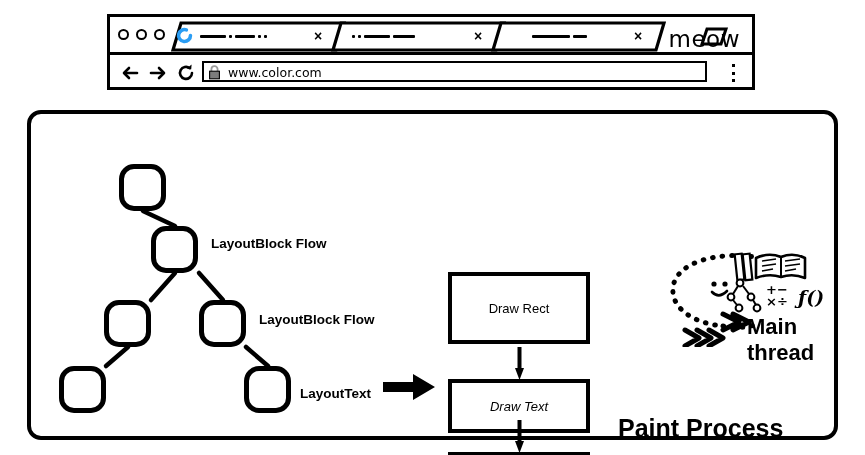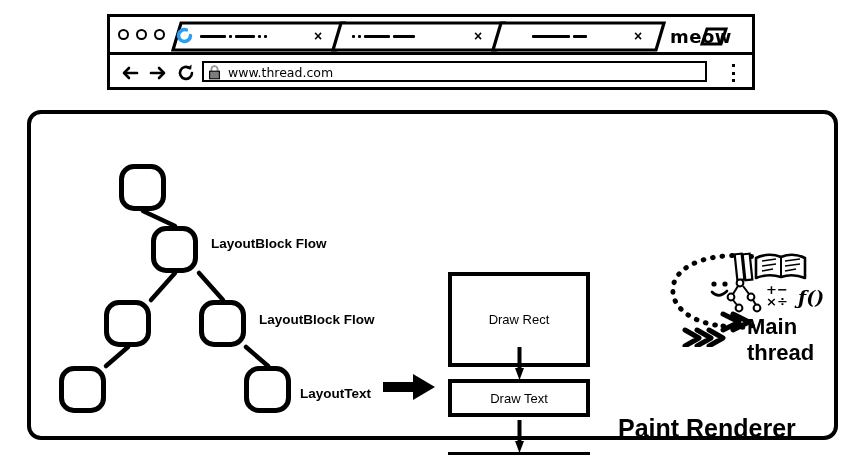--- a/index.html
+++ b/index.html
@@ -17,21 +17,21 @@
   .tab{position:absolute;top:4px;height:31px;box-sizing:border-box;}
   .tab .tab-shape{position:absolute;left:0;top:0;width:100%;height:100%;}
   .tab-title{position:absolute;left:38px;top:13px;height:4px;}
   .dashline{display:flex;align-items:center;gap:3px;}
   .dashline i{display:block;height:3px;background:#000;border-radius:1px;}
   .tab-close{position:absolute;top:7px;font-size:14px;font-weight:bold;line-height:16px;}
   .favicon{position:absolute;left:14px;top:6px;width:17px;height:17px;}
 
   #newtab-button{position:absolute;left:586px;top:9px;width:34px;height:21px;}
 
-  #brand-label{position:absolute;right:20px;top:9px;font-size:18px;font-weight:bold;
+  #brand-label{position:absolute;right:12px;top:9px;font-size:23px;font-weight:normal;
       letter-spacing:.5px;font-family:"DejaVu Sans",sans-serif;}
 
   #toolbar{position:absolute;left:0;top:38px;width:100%;height:35px;box-sizing:border-box;}
   .navbtn{position:absolute;top:8px;width:20px;height:20px;}
   #back-button{left:10px;}
   #forward-button{left:38px;}
   #reload-button{left:66px;}
   #url-bar{position:absolute;left:92px;top:6px;width:505px;height:21px;
       border:2.5px solid #000;box-sizing:border-box;background:#fff;}
   #lock-icon{position:absolute;left:4px;top:2px;width:13px;height:15px;}
@@ -53,22 +53,22 @@
       border-radius:15px;box-sizing:border-box;background:#fff;z-index:2;}
   .tree-label{position:absolute;font-size:13.5px;font-weight:600;white-space:nowrap;z-index:3;}
 
   
   #flow-arrow{position:absolute;left:352px;top:258px;width:52px;height:30px;}
 
   
   .precord{position:absolute;border:4px solid #000;box-sizing:border-box;background:#fff;
       text-align:center;font-size:13px;line-height:17px;font-weight:500;
       display:flex;flex-direction:column;justify-content:center;}
-  #paint-record-1{left:417px;top:158px;width:142px;height:95px;align-items:center;}
-  #paint-record-2{left:417px;top:265px;width:142px;height:38px;}
+  #paint-record-1{left:417px;top:158px;width:142px;height:72px;align-items:center;}
+  #paint-record-2{left:417px;top:265px;width:142px;height:54px;font-style:italic;}
   #paint-record-3{left:417px;top:338px;width:142px;height:76px;}
   .rec-arrow{position:absolute;left:484px;width:9px;}
   #record-arrow-1{top:233px;height:33px;}
   #record-arrow-2{top:306px;height:33px;}
 
   #paint-records-label{position:absolute;left:587px;top:300px;font-size:25px;font-weight:bold;}
 
   
   #main-thread-group{position:absolute;left:630px;top:138px;width:200px;height:95px;}
   #main-thread-label{position:absolute;left:716px;top:200px;font-size:22px;font-weight:600;}
@@ -146,21 +146,21 @@
     <svg class="navbtn" id="reload-button" viewBox="0 0 20 20">
       <path d="M16 10 A6 6 0 1 1 13.8 5.2" fill="none" stroke="#000" stroke-width="2.6" stroke-linecap="round"></path>
       <path d="M15.6 1.5 L15.2 6.2 L10.8 5.4" fill="#000"></path>
     </svg>
 
     <div id="url-bar">
       <svg id="lock-icon" viewBox="0 0 13 15">
         <path d="M3.4 6.5 V4.3 A3.1 3.1 0 0 1 9.6 4.3 V6.5" fill="none" stroke="#9a9a9a" stroke-width="1.8"></path>
         <rect x="1.6" y="6.2" width="9.8" height="7.6" fill="#7d7d7d" stroke="#000" stroke-width="1.1"></rect>
       </svg>
-      <div id="url-text">www.thread.com</div>
+      <div id="url-text">www.color.com</div>
     </div>
 
     <div id="overflow-menu">
       <span></span>
         <span></span>
         <span></span>
     </div>
   </div>
 </div>
 
@@ -210,21 +210,21 @@
     <path d="M4.5 0 V22" stroke="#000" stroke-width="4"></path>
     <path d="M0 21 L9 21 L4.5 33 Z" fill="#000"></path>
   </svg>
 
   <div class="precord" id="paint-record-3">
     
     
     
   </div>
 
-  <div id="paint-records-label">Paint Renderer</div>
+  <div id="paint-records-label">Paint Process</div>
 
   <svg id="main-thread-group" viewBox="0 0 200 95">
     <g>
       <path d="M100 6 C58 -2 14 10 12 36 C10 58 36 72 62 74" fill="none" stroke="#000" stroke-width="5" stroke-linecap="round" stroke-dasharray="0.6 9"></path>
       <path d="M62 74 C74 76 86 76 96 72" fill="none" stroke="#000" stroke-width="5" stroke-linecap="round" stroke-dasharray="0.6 9"></path>
       <circle cx="53" cy="32" r="2.6" fill="#000"></circle>
       <circle cx="64" cy="32" r="2.6" fill="#000"></circle>
       <path d="M51 40 Q58 47 66 39" fill="none" stroke="#000" stroke-width="2.6" stroke-linecap="round"></path>
       <path d="M62 62 L78 70 L62 78 M72 62 L88 70 L72 78" fill="none" stroke="#000" stroke-width="5" stroke-linecap="round" stroke-linejoin="round"></path>
       <path d="M24 78 L38 86 L24 94 M36 78 L50 86 L36 94 M48 78 L62 86 L48 94" fill="none" stroke="#000" stroke-width="5" stroke-linecap="round" stroke-linejoin="round"></path>

